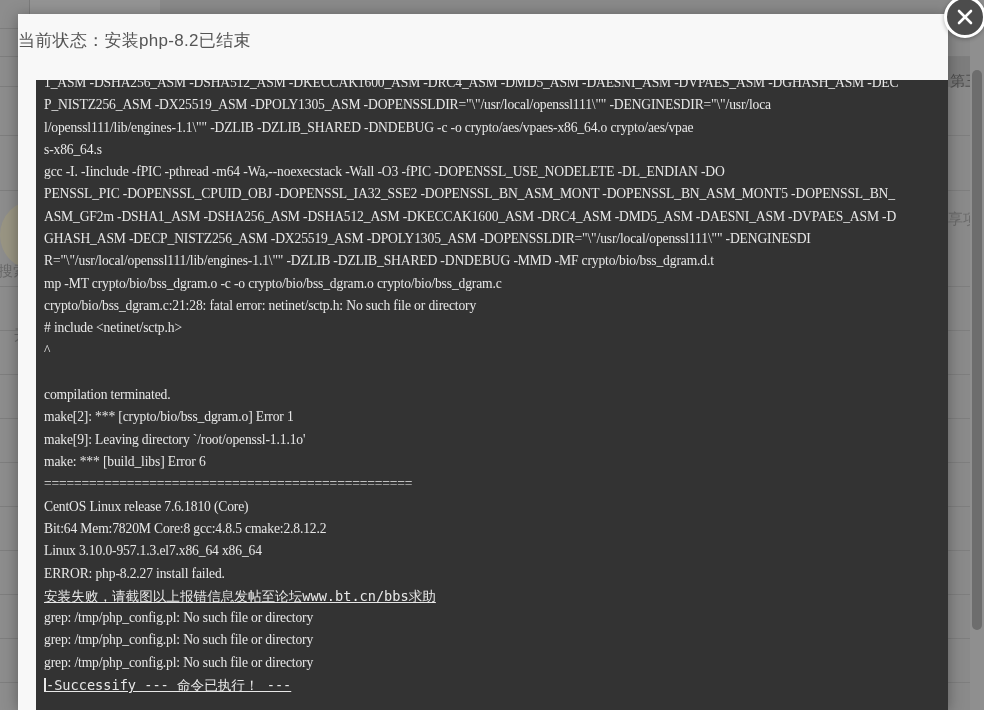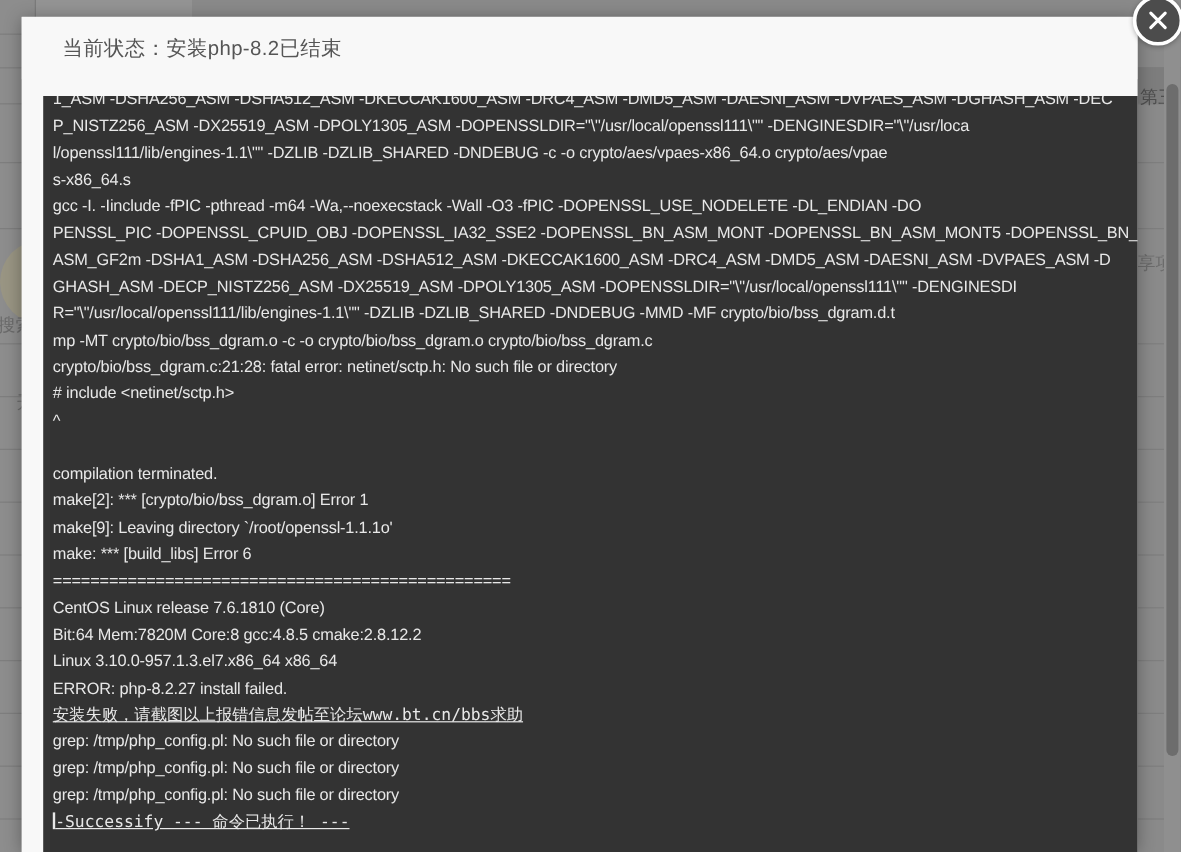--- a/index.html
+++ b/index.html
@@ -71,21 +71,20 @@
     left: 18px; top: 14px;
     width: 930px; height: 696px;
     background: #f8f8f8;
     box-shadow: 0 2px 14px rgba(0,0,0,.35);
     overflow: hidden;
   }
   #modal-header {
     height: 52px;
     background: #f8f8f8;
     display: flex; align-items: center;
-    padding-left: 34px;
   }
   #modal-title {
     font-size: 17px;
     color: #555555;
     letter-spacing: .3px;
     white-space: nowrap;
   }
   #close-btn {
     position: absolute;
     right: -18px; top: -12px;
@@ -106,21 +105,21 @@
     left: 18px; top: 66px;
     width: 930px; height: 644px;
     background: #333333;
     overflow: hidden;
     padding: 0 0 0 8px;
   }
   #term-inner {
     margin-top: -8px;
   }
   .tline {
-    font-family: Liberation Sans, sans-serif;
+    font-family: Liberation Serif, serif;
     font-size: 13.6px;
     line-height: 22.3px;
     color: #e8e8e8;
     white-space: pre;
     letter-spacing: -0.15px;
   }
   .tline.cn {
     font-family: "DejaVu Sans Mono", "Liberation Mono", monospace;
     letter-spacing: 0;
     text-decoration: underline;

